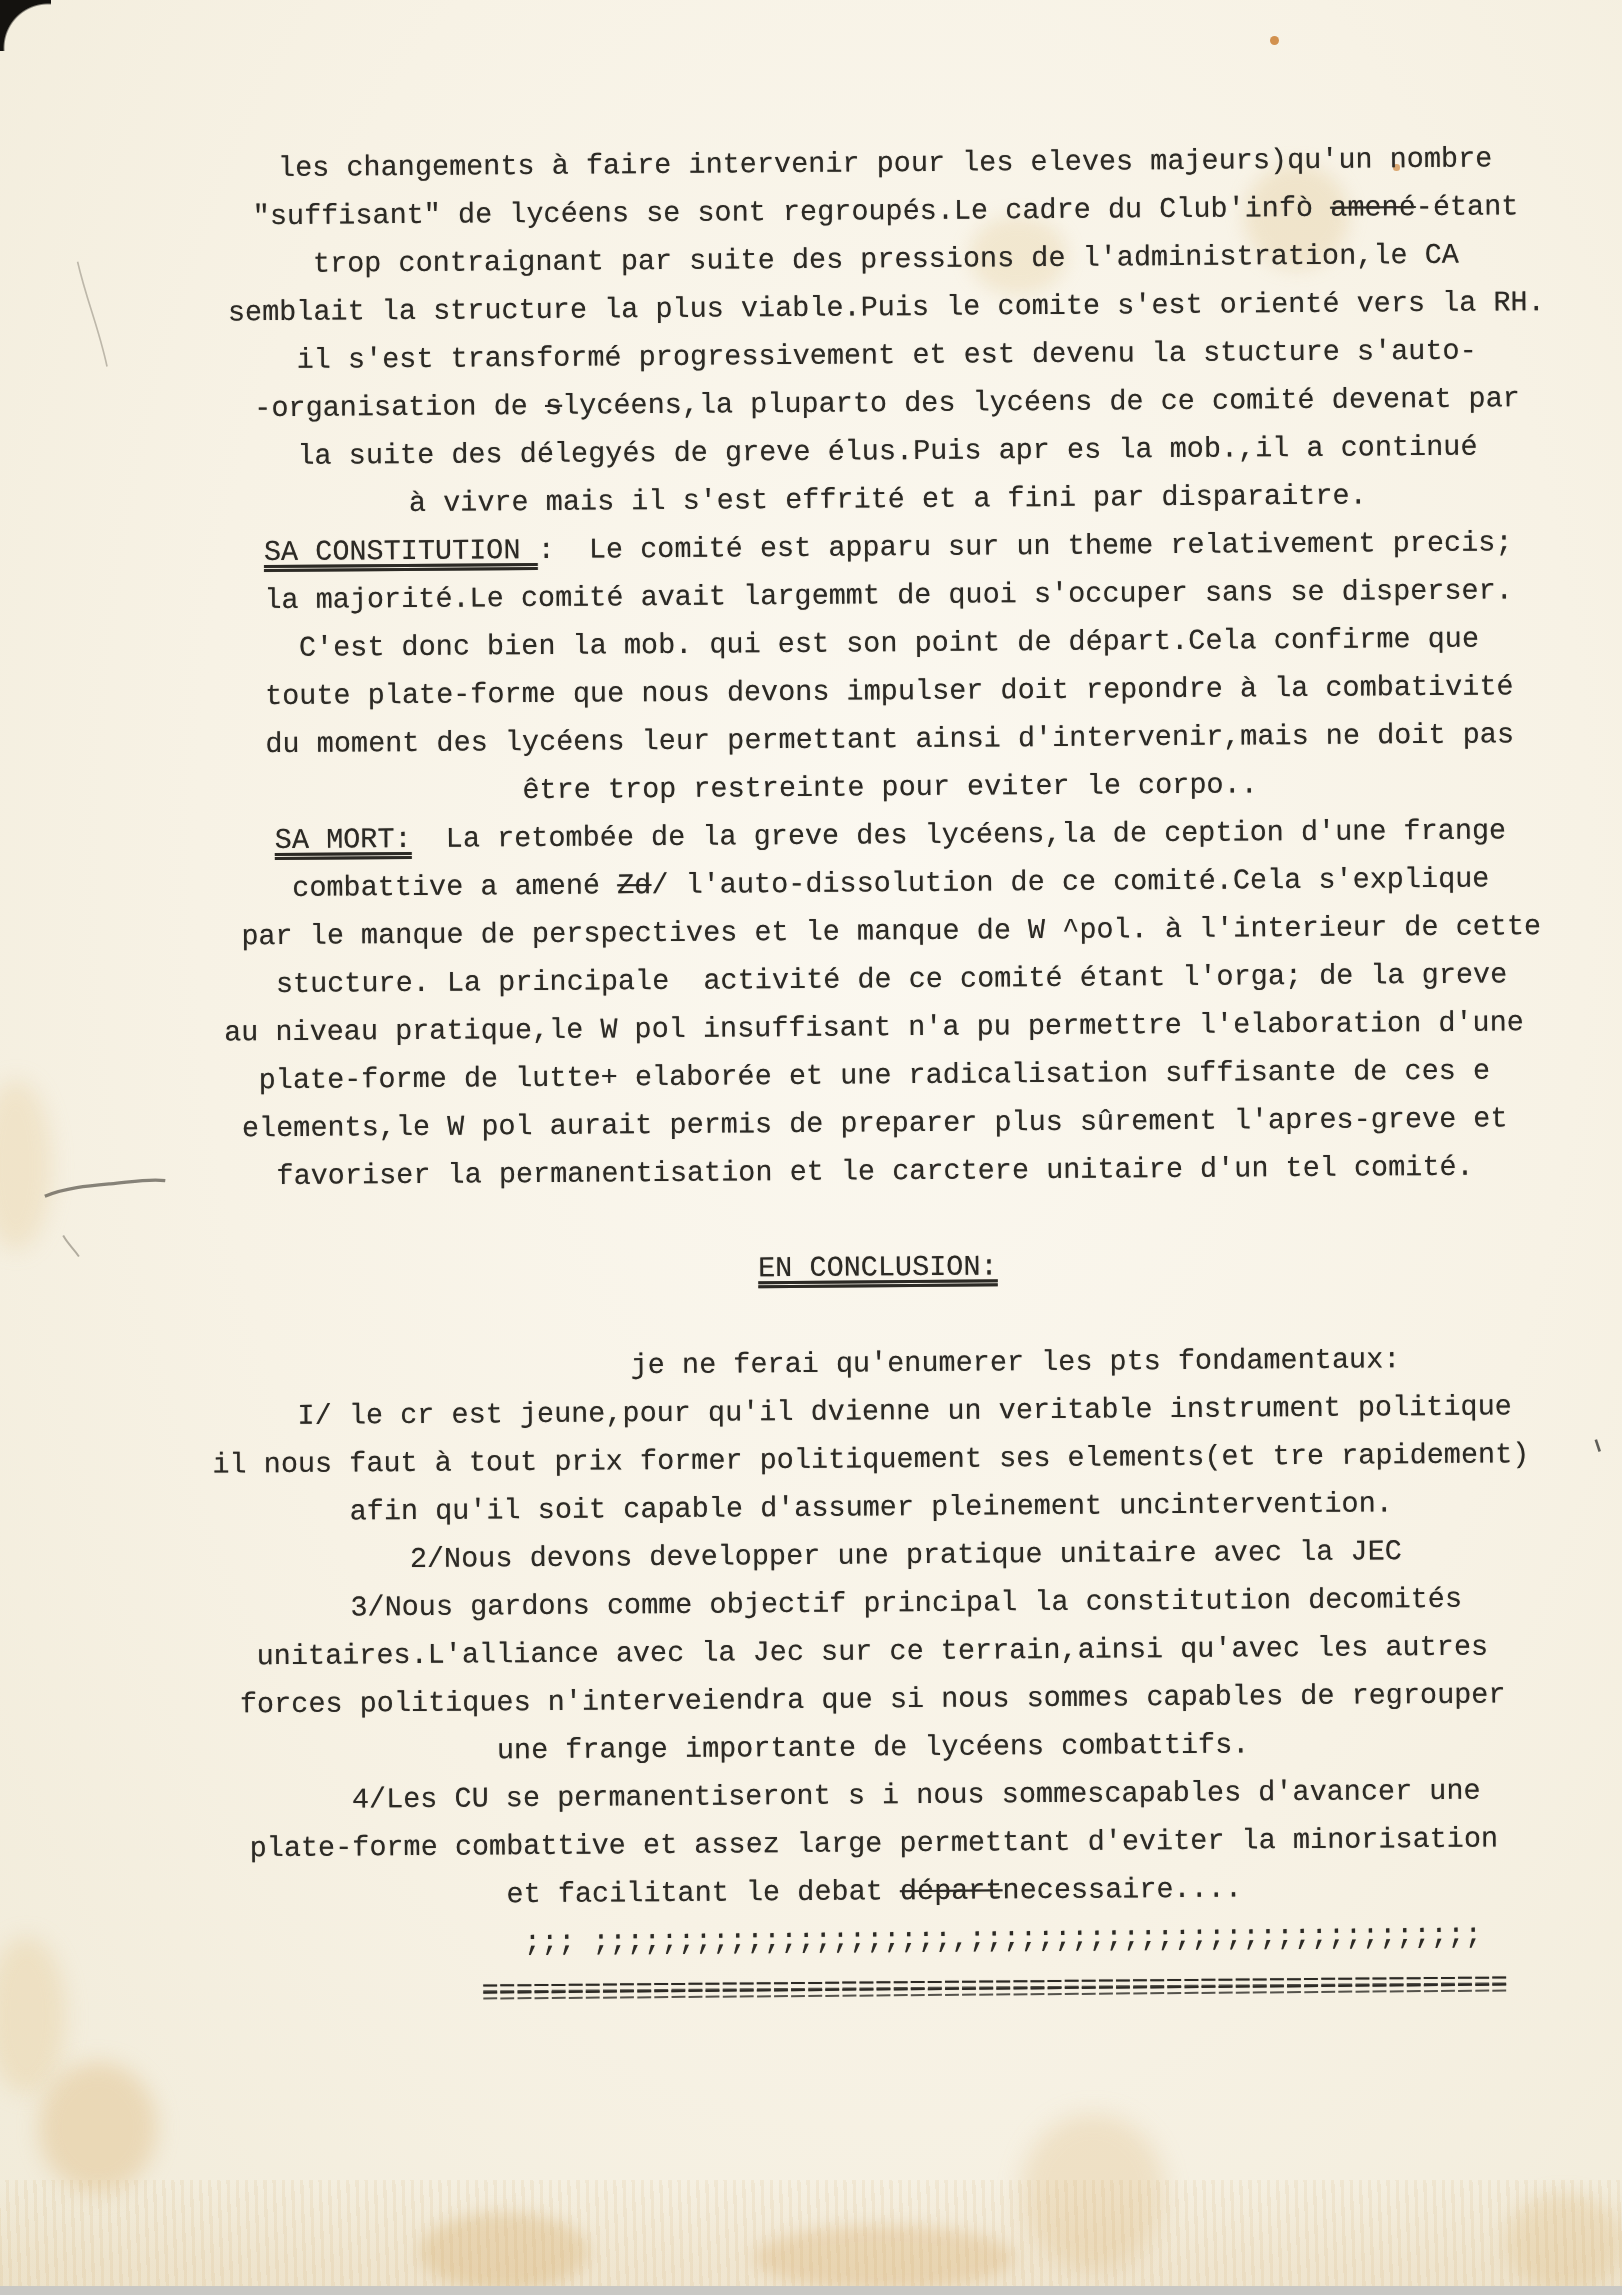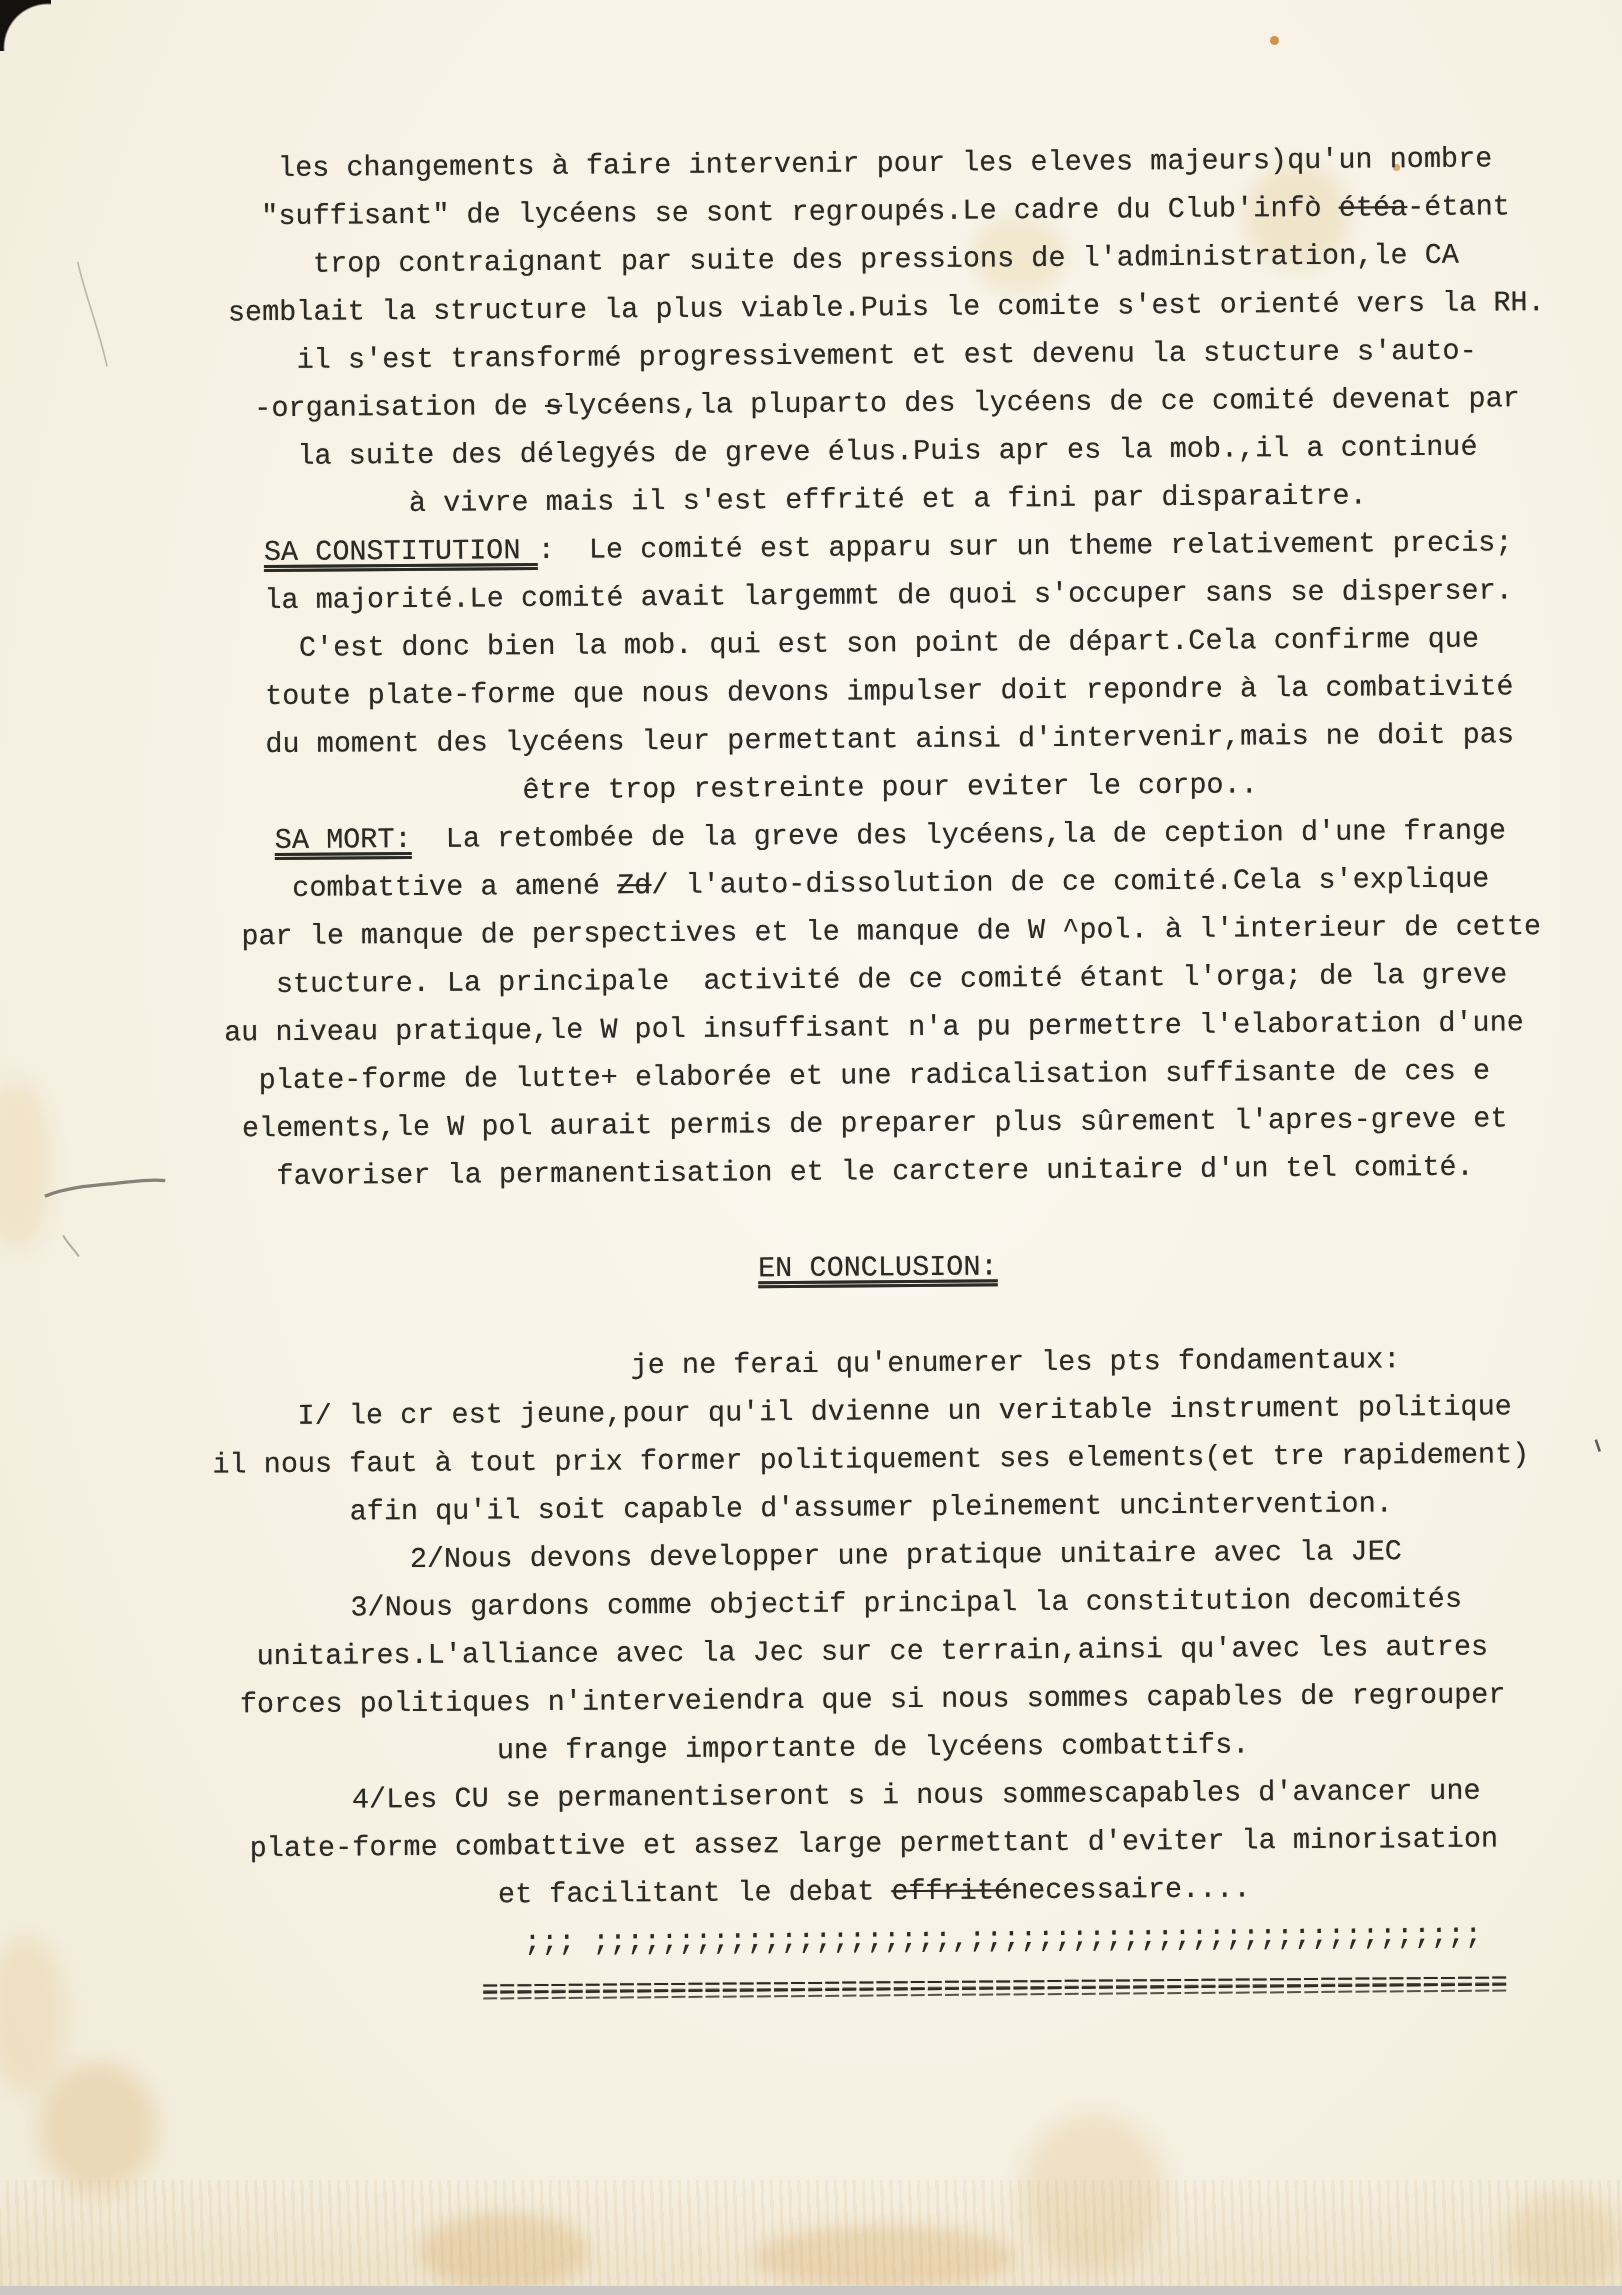--- a/index.html
+++ b/index.html
@@ -71,21 +71,21 @@
   <div class="stain" style="left:1505px;top:2193px;width:118px;height:98px;background:rgba(214,170,95,.20);filter:blur(9.2px);"></div>
   <div class="stain" style="left:1270px;top:36px;width:9.2px;height:9.2px;background:rgba(200,120,40,.8);filter:blur(0.7px);"></div>
   <div class="stain" style="left:1393px;top:164px;width:6.5px;height:6.5px;background:rgba(200,120,40,.6);"></div>
 
   <div class="fiber-band"></div>
   <div class="scan-strip"></div>
   <div class="scan-corner"></div>
 
   <div class="page-inner">
       <div class="tl"><span>les changements à faire intervenir pour les eleves majeurs)qu'un nombre</span></div>
-      <div class="tl"><span>"suffisant" de lycéens se sont regroupés.Le cadre du Club'infò </span><span class="x">étéa</span><span>-étant</span></div>
+      <div class="tl"><span>"suffisant" de lycéens se sont regroupés.Le cadre du Club'infò </span><span class="x">amené</span><span>-étant</span></div>
       <div class="tl"><span>trop contraignant par suite des pressions de l'administration,le CA</span></div>
       <div class="tl"><span>semblait la structure la plus viable.Puis le comite s'est orienté vers la RH.</span></div>
       <div class="tl"><span>il s'est transformé progressivement et est devenu la stucture s'auto-</span></div>
       <div class="tl"><span>-organisation de </span><span class="x">s</span><span>lycéens,la pluparto des lycéens de ce comité devenat par</span></div>
       <div class="tl"><span>la suite des délegyés de greve élus.Puis apr es la mob.,il a continué</span></div>
       <div class="tl"><span>à vivre mais il s'est effrité et a fini par disparaitre.</span></div>
       <div class="tl"><span class="u">SA CONSTITUTION </span><span>:  Le comité est apparu sur un theme relativement precis;</span></div>
       <div class="tl"><span>la majorité.Le comité avait largemmt de quoi s'occuper sans se disperser.</span></div>
       <div class="tl"><span>C'est donc bien la mob. qui est son point de départ.Cela confirme que</span></div>
       <div class="tl"><span>toute plate-forme que nous devons impulser doit repondre à la combativité</span></div>
@@ -106,21 +106,21 @@
       <div class="tl"><span>    I/ le cr est jeune,pour qu'il dvienne un veritable instrument politique</span></div>
       <div class="tl"><span>il nous faut à tout prix former politiquement ses elements(et tre rapidement)</span></div>
       <div class="tl"><span>afin qu'il soit capable d'assumer pleinement uncintervention.</span></div>
       <div class="tl"><span>    2/Nous devons developper une pratique unitaire avec la JEC</span></div>
       <div class="tl"><span>    3/Nous gardons comme objectif principal la constitution decomités</span></div>
       <div class="tl"><span>unitaires.L'alliance avec la Jec sur ce terrain,ainsi qu'avec les autres</span></div>
       <div class="tl"><span>forces politiques n'interveiendra que si nous sommes capables de regrouper</span></div>
       <div class="tl"><span>une frange importante de lycéens combattifs.</span></div>
       <div class="tl"><span>     4/Les CU se permanentiseront s i nous sommescapables d'avancer une</span></div>
       <div class="tl"><span>plate-forme combattive et assez large permettant d'eviter la minorisation</span></div>
-      <div class="tl"><span>et facilitant le debat </span><span class="x">effrité</span><span>necessaire....</span></div>
+      <div class="tl"><span>et facilitant le debat </span><span class="x">départ</span><span>necessaire....</span></div>
       <div class="tl"><span>               ;;; ;;;;;;;;;;;;;;;;;;;;;,;;;;;;;;;;;;;;;;;;;;;;;;;;;;;;</span></div>
       <div class="tl"><span class="dbl">              ============================================================</span></div>
     </div>
 
   <svg class="marks" width="1623" height="2295" viewBox="0 0 2479 3507">
     <path d="M118 400 C 132 460, 150 500, 163 560" stroke="#8e887c" stroke-width="2.5" fill="none" opacity="0.55"></path>
     <path d="M68 1828 C 100 1815, 135 1812, 168 1809 S 225 1801, 252 1804" stroke="#57534a" stroke-width="5" fill="none" opacity="0.7"></path>
     <path d="M96 1888 C 104 1902, 112 1908, 120 1920" stroke="#6e685c" stroke-width="3" fill="none" opacity="0.5"></path>
     <path d="M2438 2200 l6 18" stroke="#3a3a36" stroke-width="4" fill="none" opacity="0.8"></path>
   </svg>

